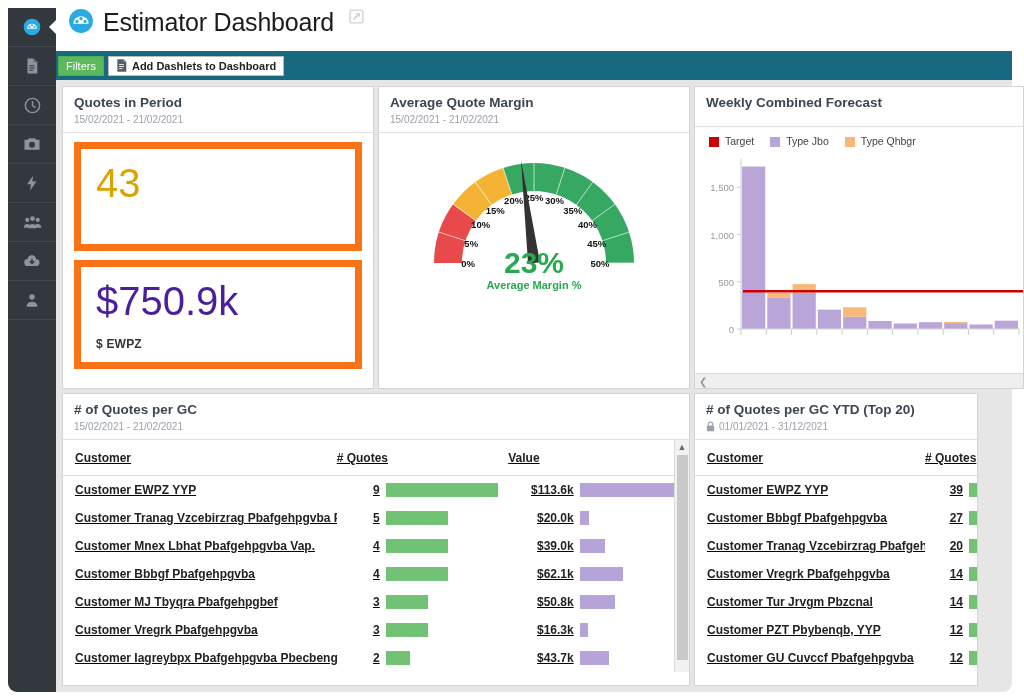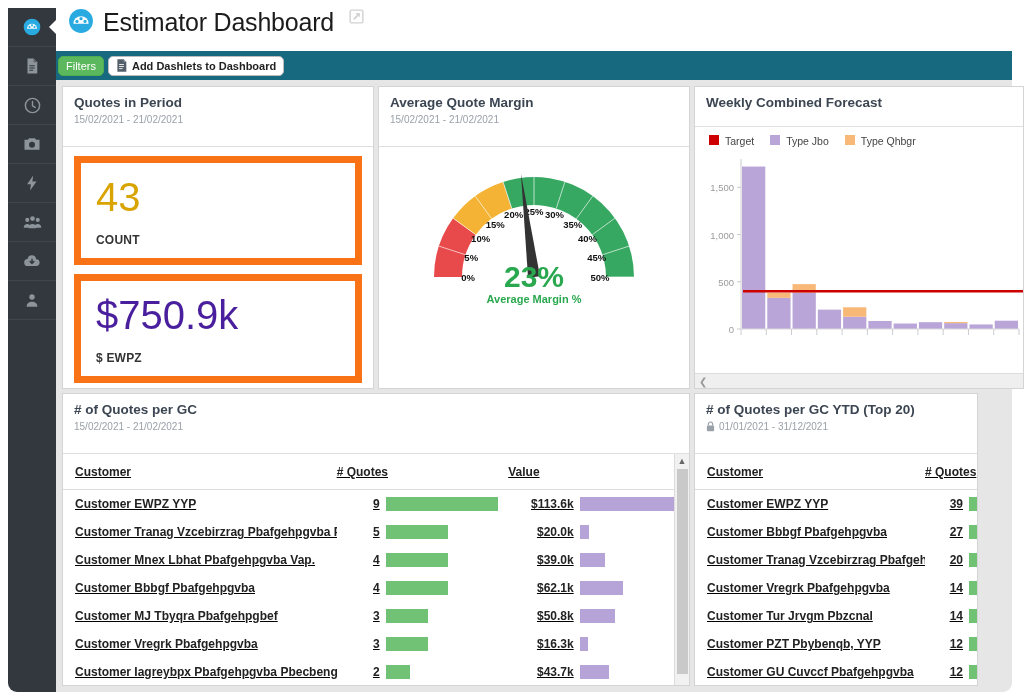--- a/index.html
+++ b/index.html
@@ -54,42 +54,42 @@
   
   #toolbar {
     position: absolute; left: 56px; top: 51px;
     width: 956px; height: 29px;
     background: #17697f;
     display: flex; align-items: center;
     padding-left: 2px; gap: 4px;
   }
   .tb-btn {
     font-size: 11px; height: 20px; line-height: 18px;
-    padding: 0 7px; border-radius: 5px;
+    padding: 0 7px; border-radius: 0;
     display: inline-flex; align-items: center; gap: 5px;
     cursor: pointer; white-space: nowrap;
   }
   .tb-green { background: #5cb85c; color: #ffffff; border: 1px solid #4cae4c; }
   .tb-white { background: #ffffff; color: #222222; border: 1px solid #bbbbbb; font-weight: bold; }
 
   
   #canvas {
     position: absolute; left: 56px; top: 80px;
     width: 956px; height: 612px;
     background: #e6e6e6;
     border-bottom-right-radius: 9px;
     padding: 6px;
   }
   .panel {
     position: absolute;
     background: #ffffff;
     border: 1px solid #d4d4d4;
     overflow: hidden;
   }
-  .panel-head { padding: 8px 11px 21px 11px; border-bottom: 1px solid #e0e0e0; }
+  .panel-head { padding: 8px 11px 7px 11px; border-bottom: 1px solid #e0e0e0; }
   .panel-title { font-size: 13.5px; font-weight: bold; color: #3c4652; line-height: 1.25; }
   .panel-sub {
     font-size: 10px; color: #9aa1a9; margin-top: 2px;
     display: flex; align-items: center; gap: 4px;
   }
 
   
   #p-quotes { left: 6px; top: 6px; width: 312px; height: 303px; }
   .kpi-box {
     margin: 9px 11px; border: 7px solid #f97316;
@@ -107,21 +107,21 @@
   #p-gauge { left: 322px; top: 6px; width: 312px; height: 303px; }
   #gauge-area { position: relative; height: 240px; }
   #gauge-svg { position: absolute; left: 50%; top: 18px; transform: translateX(-50%); }
 
   
   #p-forecast { left: 638px; top: 6px; width: 330px; height: 303px; }
   #legend {
     display: flex; align-items: center; gap: 16px;
     padding: 8px 0 4px 14px; font-size: 10.5px; color: #444444;
   }
-  .lg-item { display: flex; align-items: flex-start; gap: 6px; }
+  .lg-item { display: flex; align-items: flex-end; gap: 6px; }
   .lg-sw { width: 10px; height: 10px; display: inline-block; }
   #chart-area { position: relative; height: 200px; margin: 0 0 0 0; }
   #chart-svg { display: block; }
   #hscroll {
     position: absolute; left: 0; bottom: 0; width: 100%; height: 15px;
     background: #efefef; border-top: 1px solid #dcdcdc;
     display: flex; align-items: center; color: #999999; font-size: 10px;
     padding-left: 4px;
   }
 
@@ -259,21 +259,20 @@
 
     <div class="panel" id="p-quotes">
       <div class="panel-head">
         <div class="panel-title">Quotes in Period</div>
         <div class="panel-sub">
           <span>15/02/2021 - 21/02/2021</span>
         </div>
       </div>
       <div class="kpi-box">
         <div class="kpi-num gold">43</div>
-        <div class="kpi-lbl">COUNT</div>
       </div>
       <div class="kpi-box">
         <div class="kpi-num purple">$750.9k</div>
         <div class="kpi-lbl">$ EWPZ</div>
       </div>
     </div>
 
     <div class="panel" id="p-gauge">
       <div class="panel-head">
         <div class="panel-title">Average Quote Margin</div>

